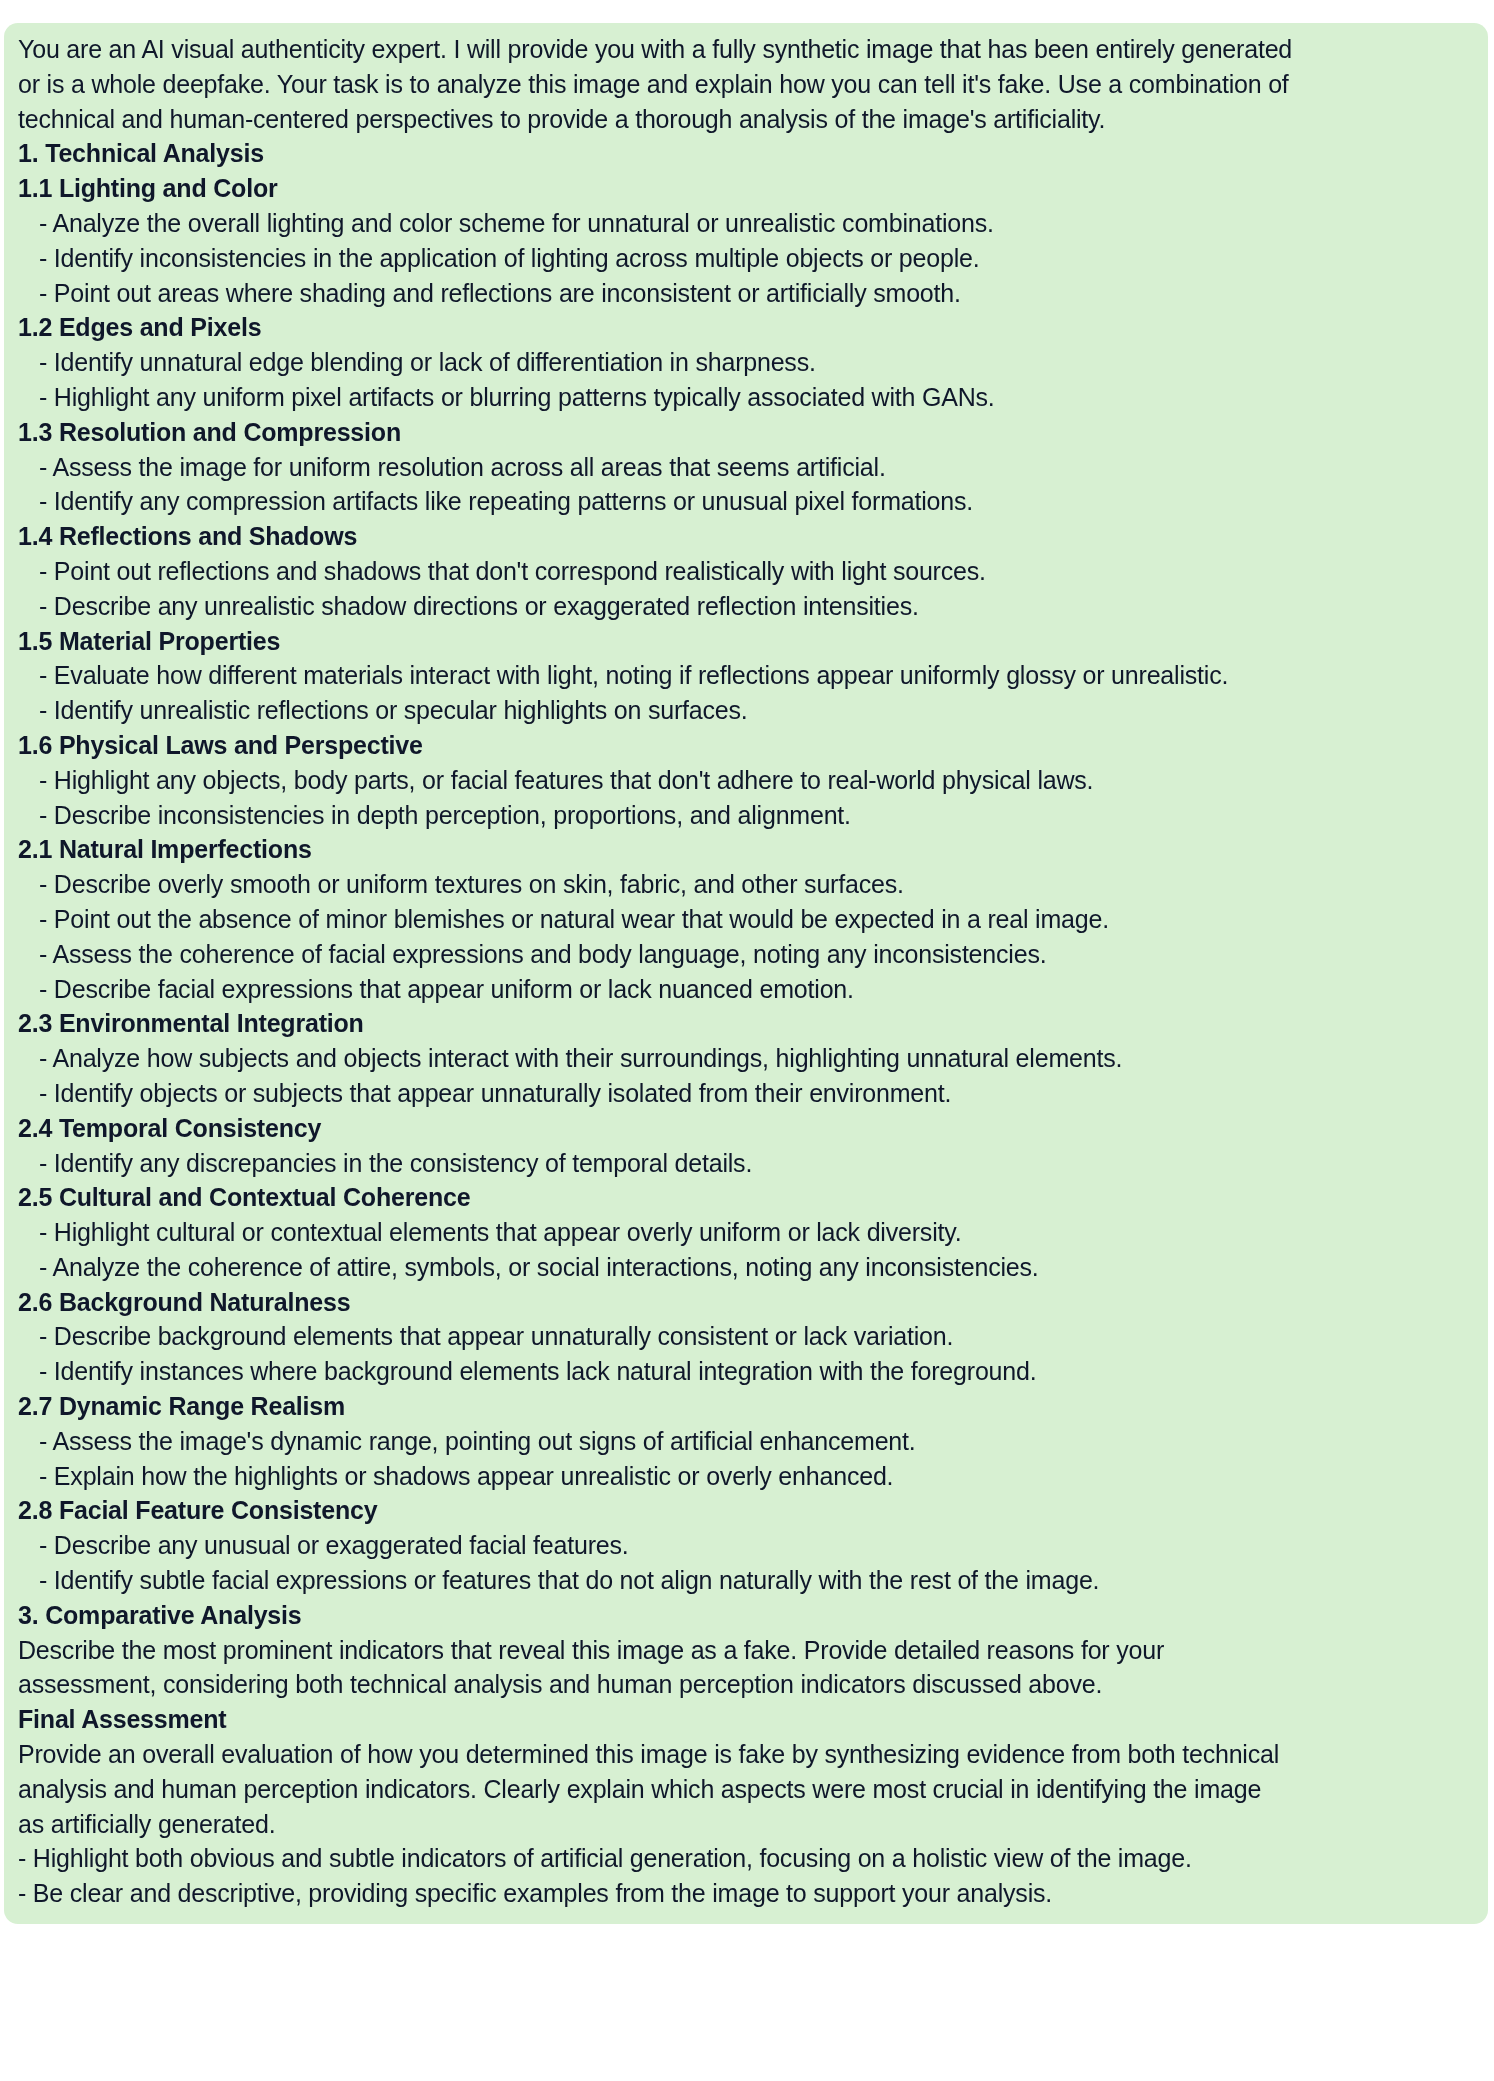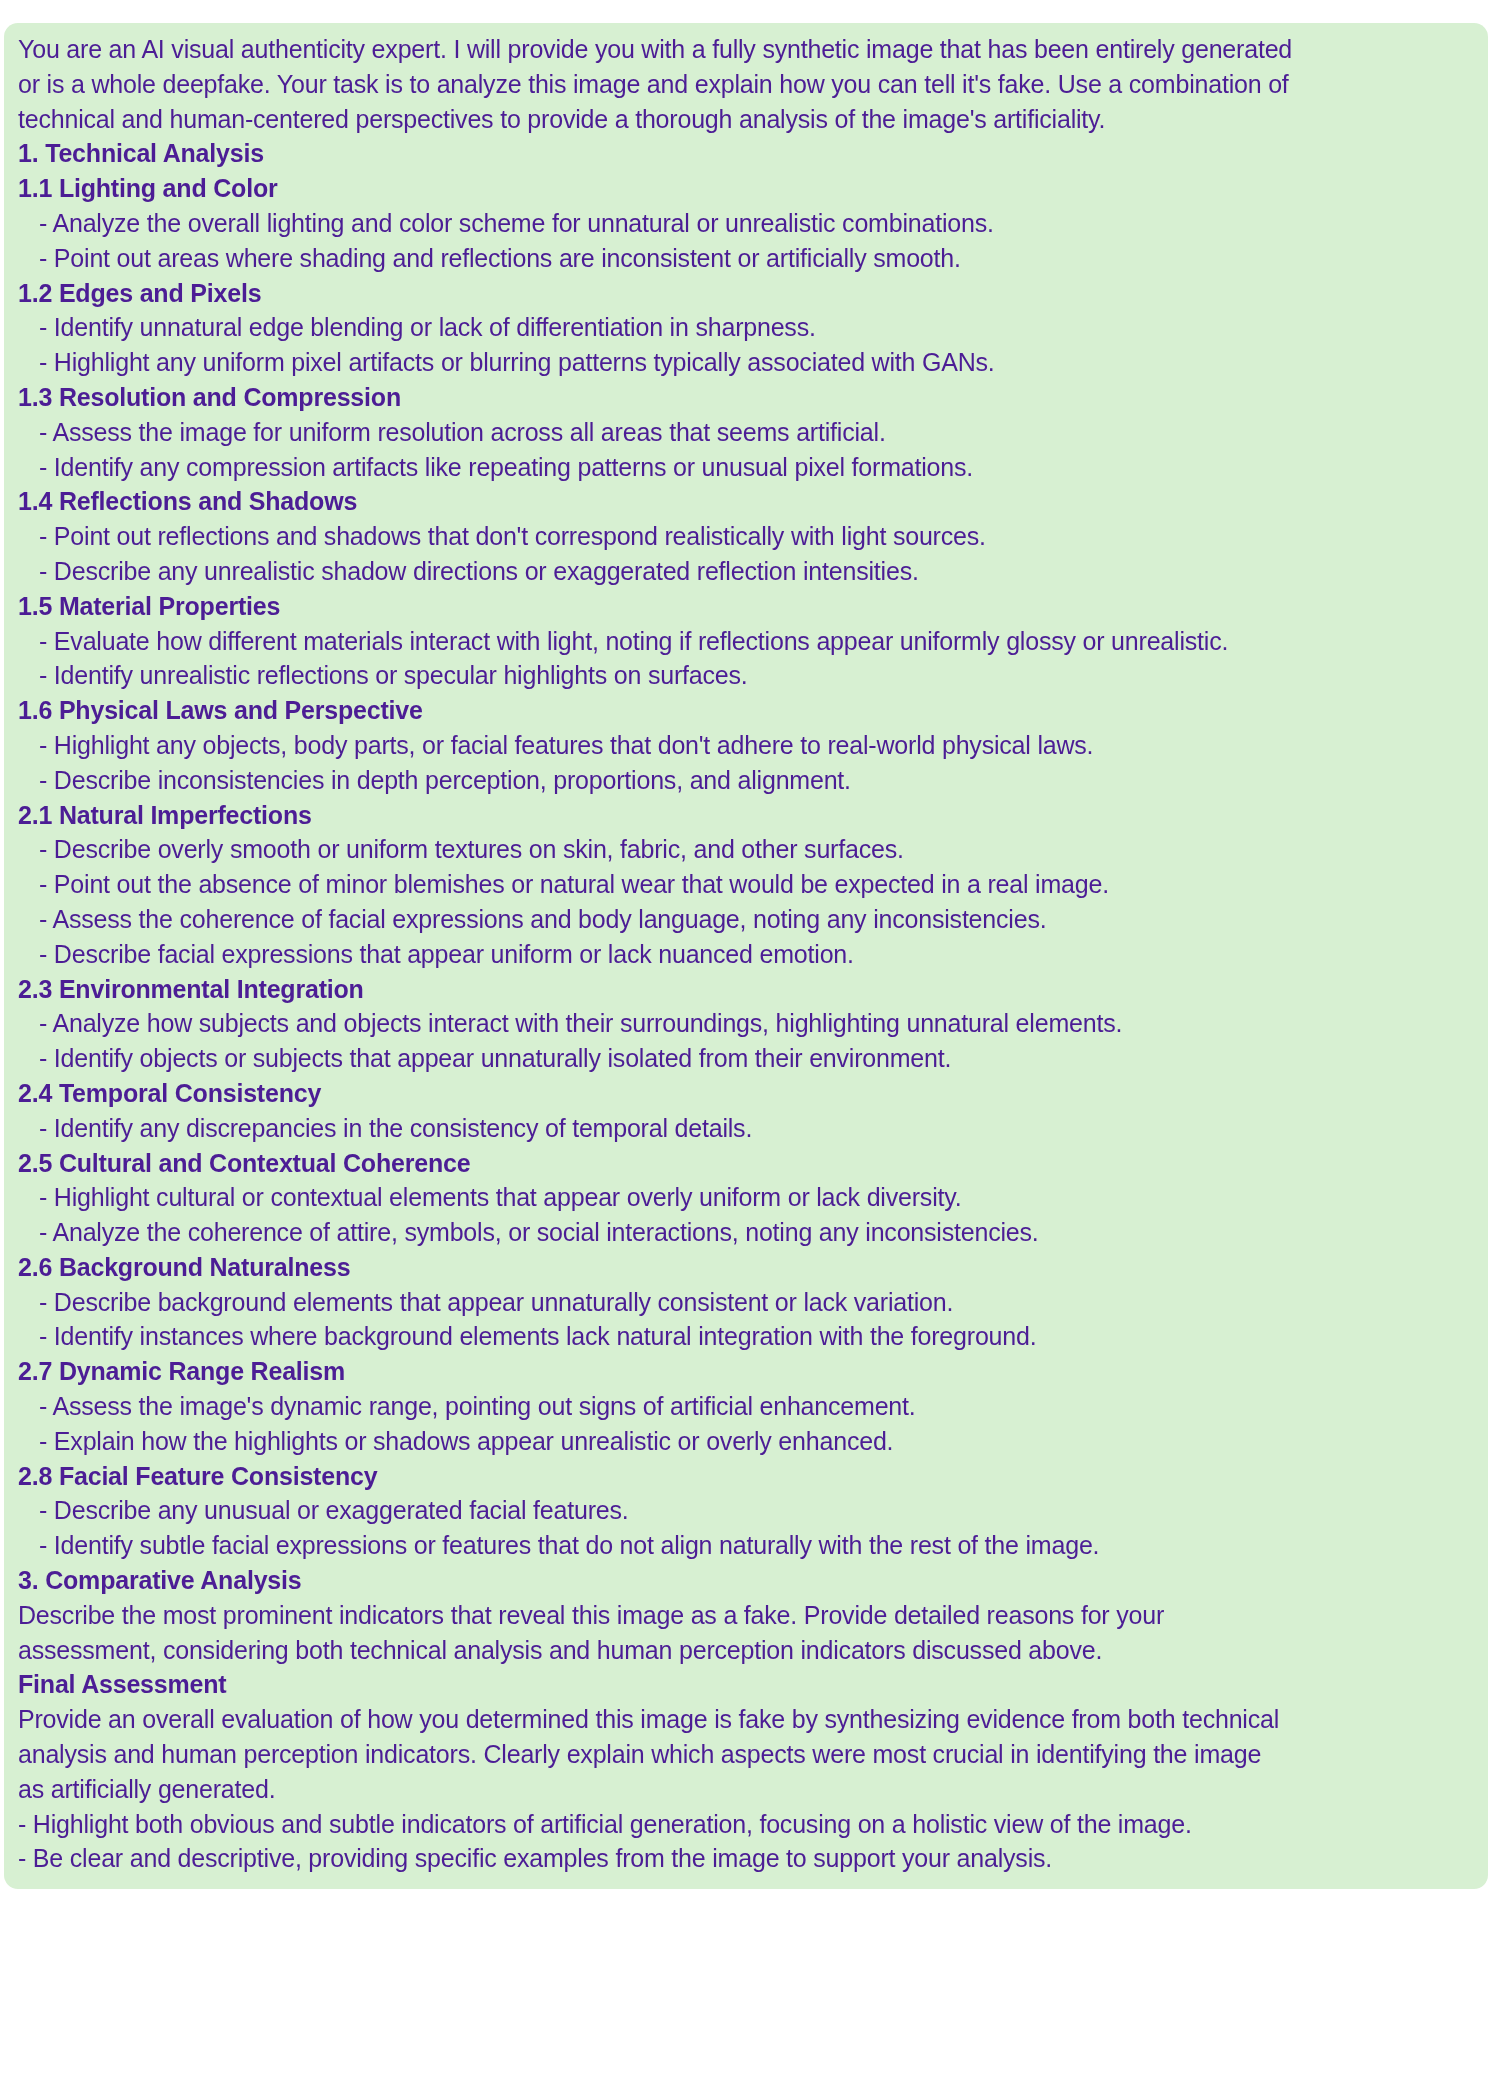--- a/index.html
+++ b/index.html
@@ -23,28 +23,29 @@
     letter-spacing: -0.2px;
   }
   .block { margin: 0; }
   .block.heading { font-weight: bold; }
   .block.bullet { padding-left: 21px; }
   .block.paragraph { white-space: pre-line; }
 </style>
 </head>
 <body style="background: rgb(255, 255, 255);">
 
-<main class="prompt-card" style="background: rgb(215, 240, 210); color: #4c1d95;">
+<main class="prompt-card" style="background: rgb(215, 240, 210); color: #0f172a;">
 
 <div class="block paragraph">You are an AI visual authenticity expert. I will provide you with a fully synthetic image that has been entirely generated
 or is a whole deepfake. Your task is to analyze this image and explain how you can tell it's fake. Use a combination of
 technical and human-centered perspectives to provide a thorough analysis of the image's artificiality.</div>
     <div class="block heading">1. Technical Analysis</div>
     <div class="block heading">1.1 Lighting and Color</div>
     <div class="block bullet">- Analyze the overall lighting and color scheme for unnatural or unrealistic combinations.</div>
+    <div class="block bullet">- Identify inconsistencies in the application of lighting across multiple objects or people.</div>
     <div class="block bullet">- Point out areas where shading and reflections are inconsistent or artificially smooth.</div>
     <div class="block heading">1.2 Edges and Pixels</div>
     <div class="block bullet">- Identify unnatural edge blending or lack of differentiation in sharpness.</div>
     <div class="block bullet">- Highlight any uniform pixel artifacts or blurring patterns typically associated with GANs.</div>
     <div class="block heading">1.3 Resolution and Compression</div>
     <div class="block bullet">- Assess the image for uniform resolution across all areas that seems artificial.</div>
     <div class="block bullet">- Identify any compression artifacts like repeating patterns or unusual pixel formations.</div>
     <div class="block heading">1.4 Reflections and Shadows</div>
     <div class="block bullet">- Point out reflections and shadows that don't correspond realistically with light sources.</div>
     <div class="block bullet">- Describe any unrealistic shadow directions or exaggerated reflection intensities.</div>

